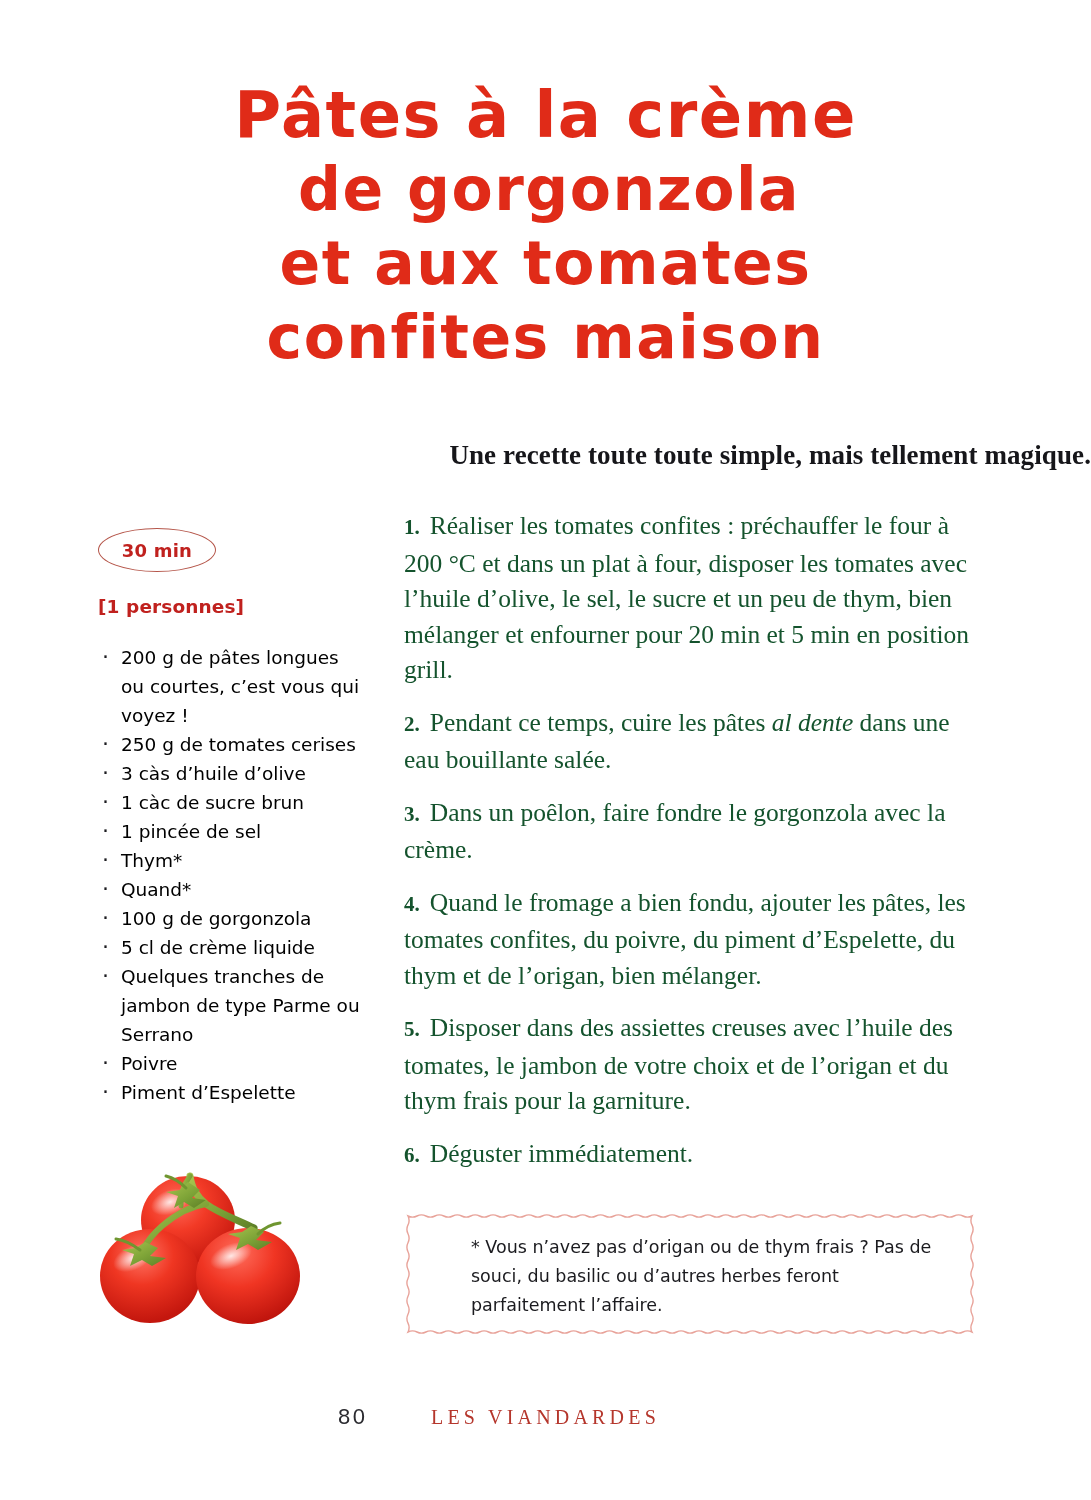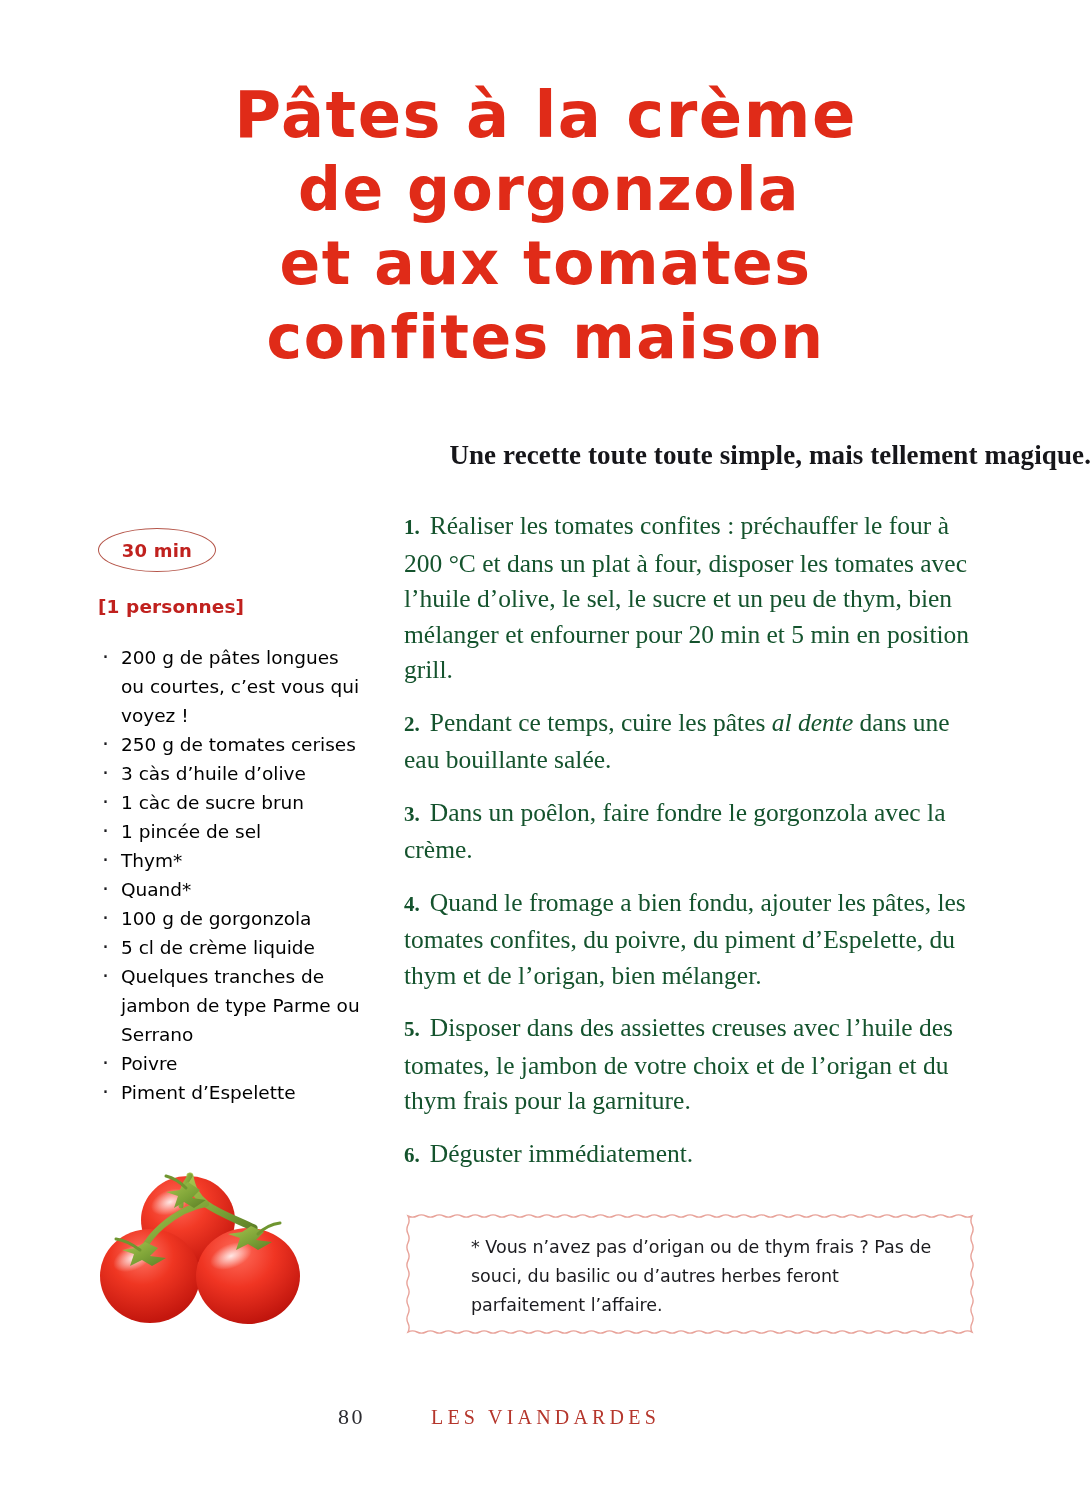--- a/index.html
+++ b/index.html
@@ -176,21 +176,21 @@
     position: absolute;
     left: 0;
     right: 0;
     top: 1404px;
     height: 30px;
   }
   .page-number {
     position: absolute;
     left: 338px;
     top: 0;
-    font-family: Liberation Serif, serif;
+    font-family: Liberation Sans, sans-serif;
     font-size: 22px;
     letter-spacing: 2.5px;
     color: #2b2b30;
   }
   .book-title {
     position: absolute;
     left: 0;
     right: 0;
     top: 2px;
     text-align: center;

